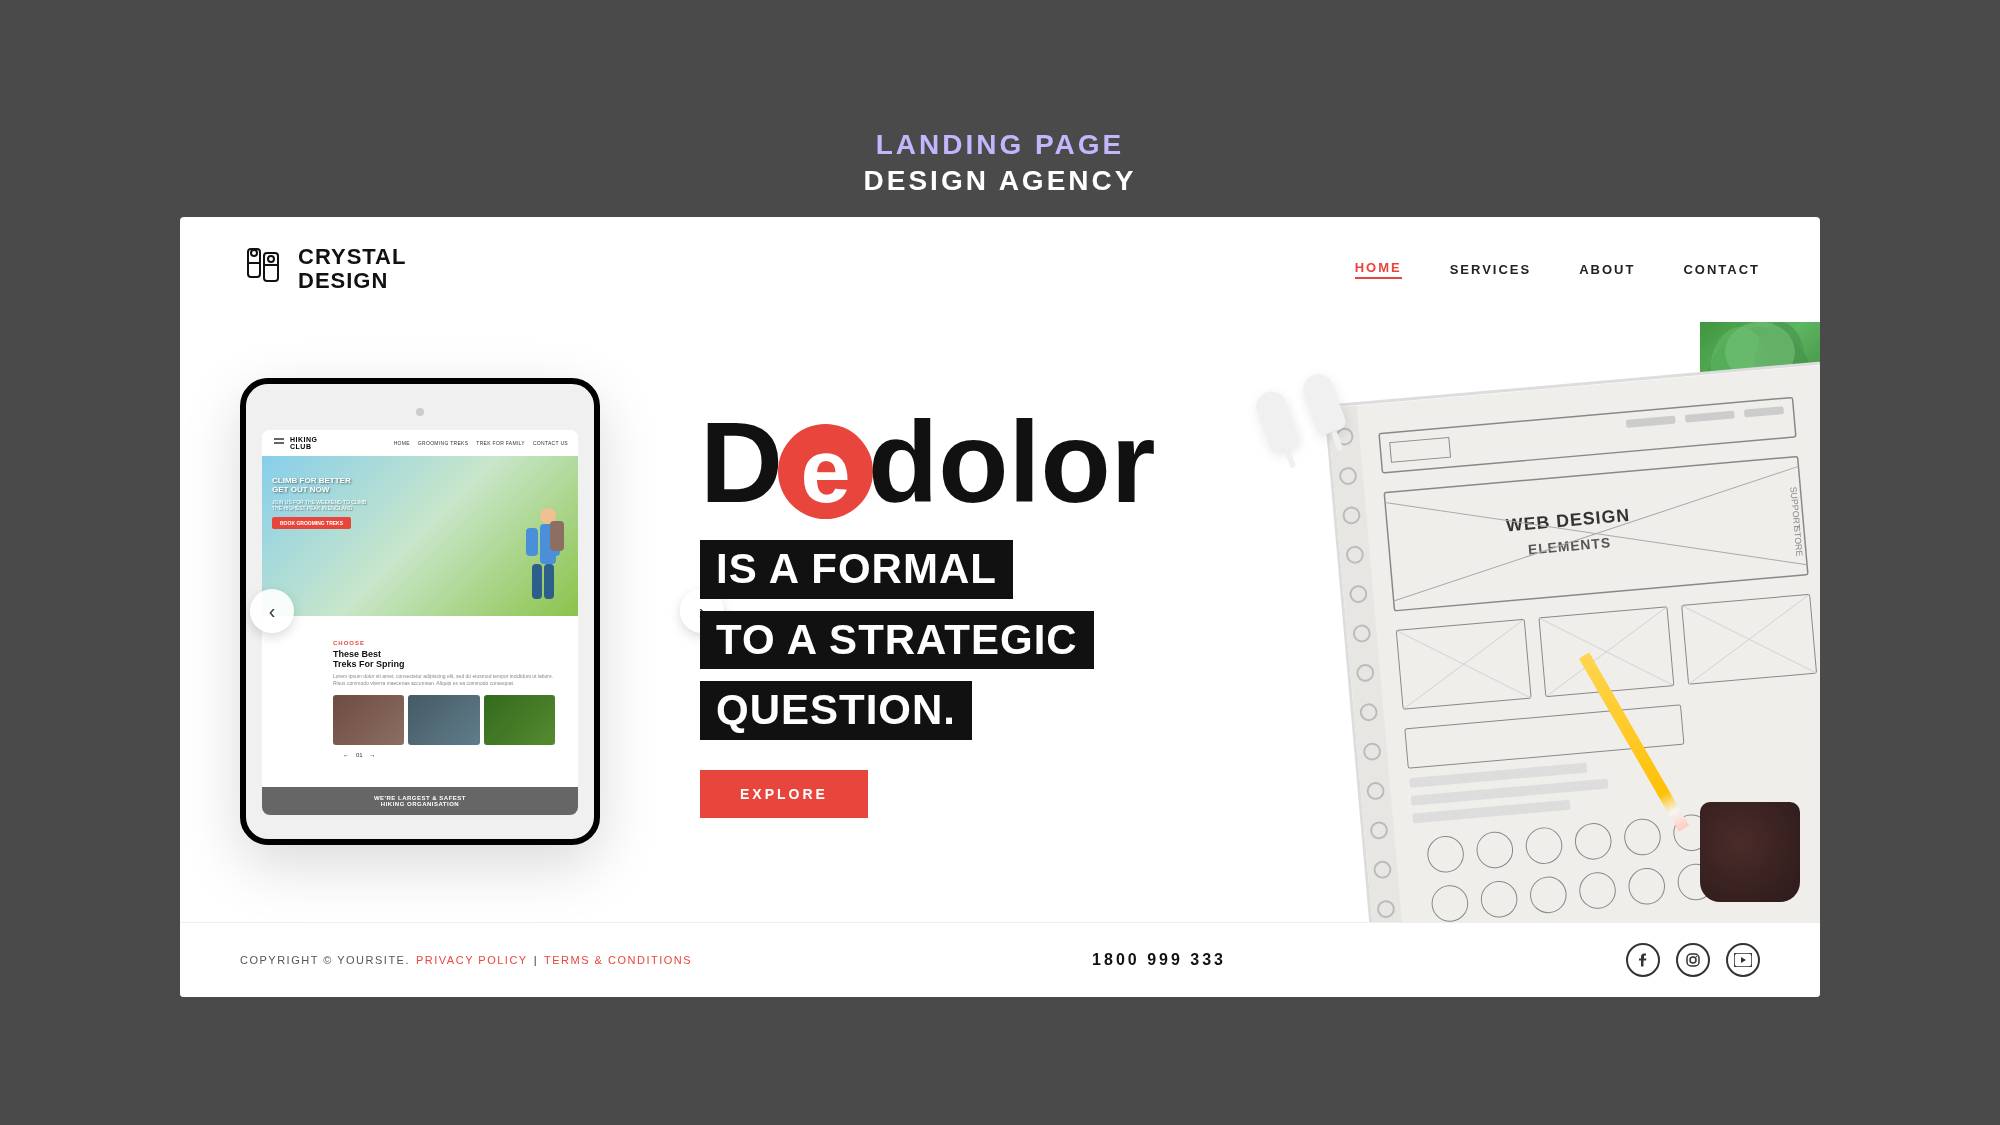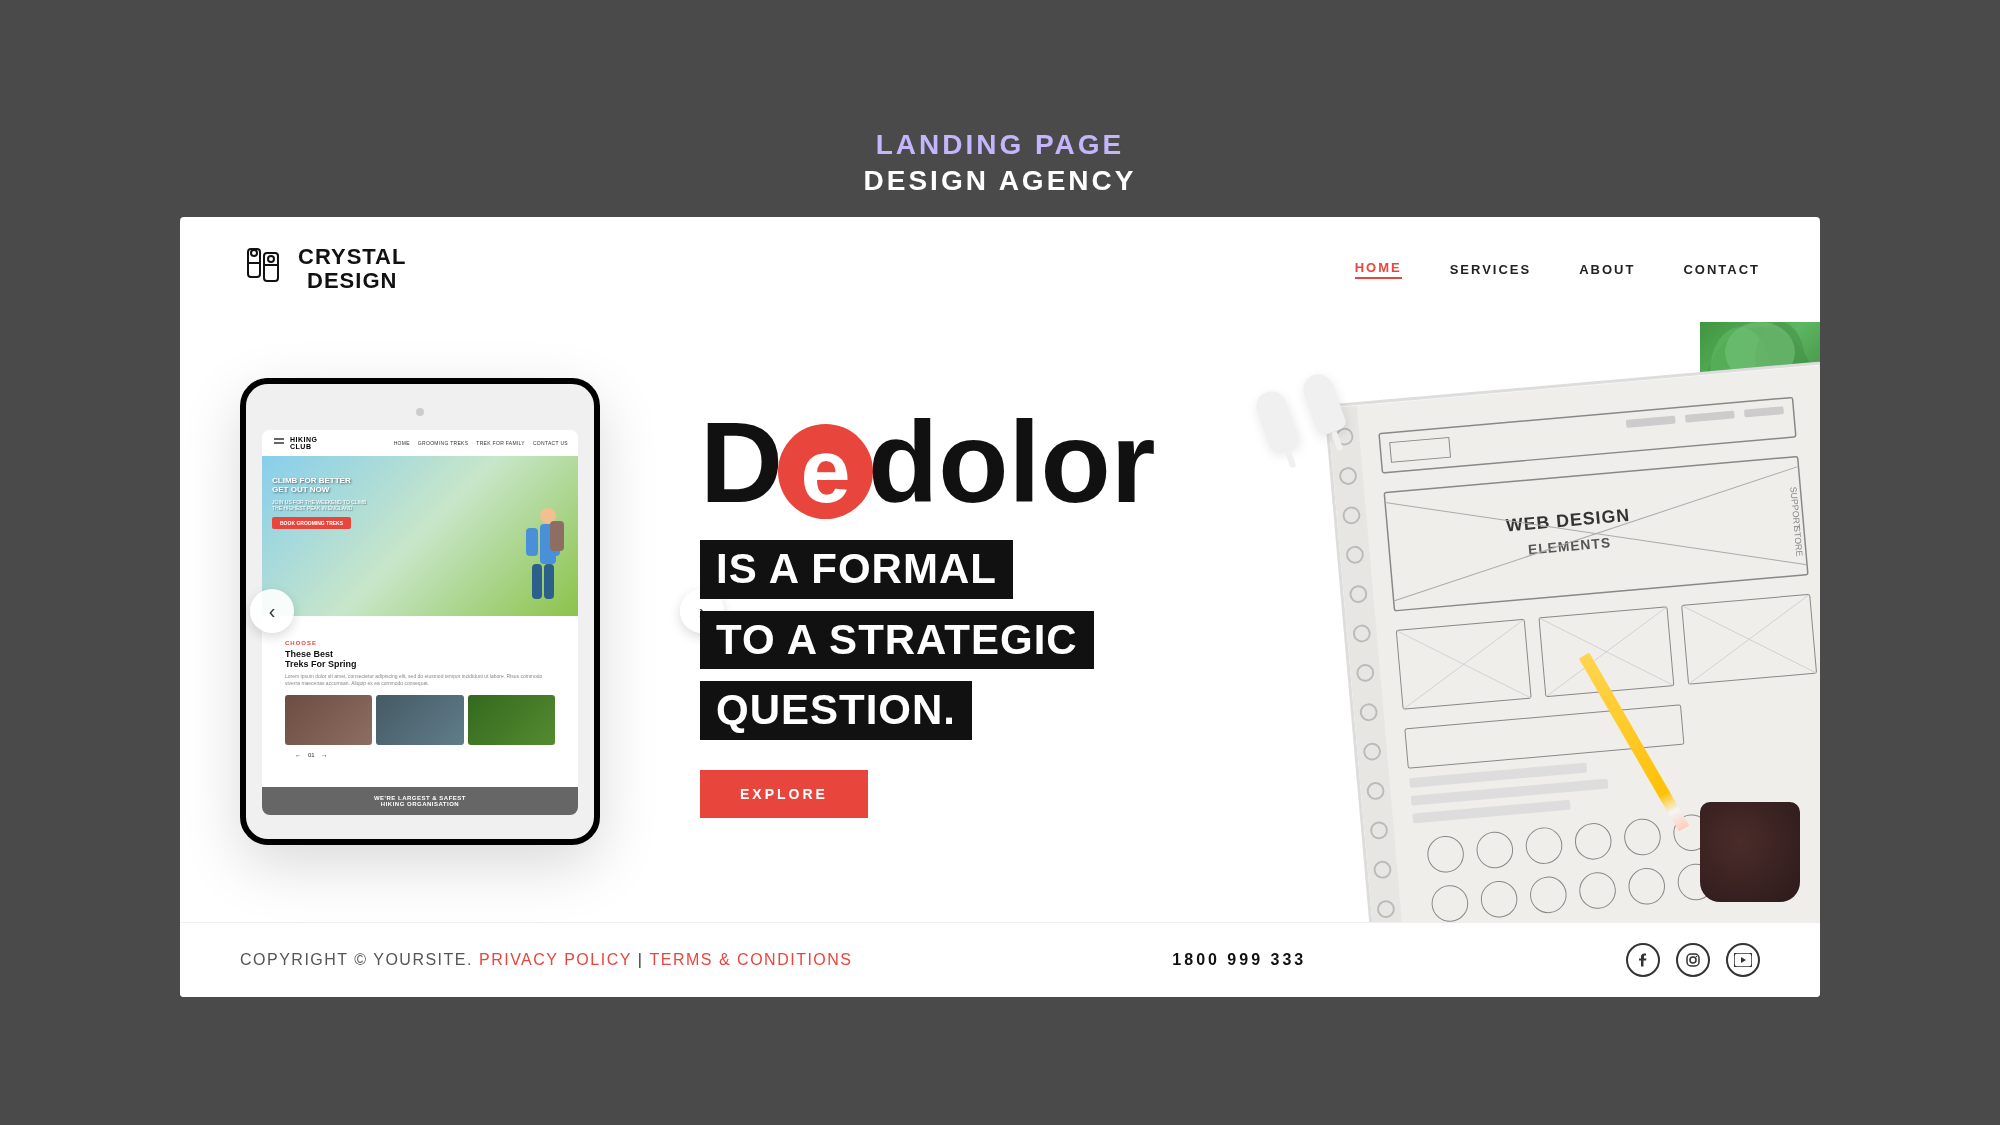--- a/index.html
+++ b/index.html
@@ -73,21 +73,20 @@
       line-height: 1;
     }
 
     .logo-text {
       font-size: 22px;
       font-weight: 900;
       color: #111;
       line-height: 1.1;
       letter-spacing: 1px;
       text-transform: uppercase;
-      text-align: center;
     }
 
     .nav-links {
       display: flex;
       gap: 48px;
       align-items: center;
     }
 
     .nav-link {
       font-size: 13px;
@@ -221,20 +220,21 @@
       color: #fff;
       font-size: 5px;
       padding: 3px 8px;
       border-radius: 2px;
       margin-top: 5px;
       font-weight: bold;
     }
 
     .tablet-section {
       padding: 23px;
+      margin-left: 48px;
     }
 
     .tablet-section h4 {
       font-size: 7px;
       font-weight: 700;
       color: #111;
       margin-bottom: 4px;
     }
 
     .tablet-section p {
@@ -356,21 +356,21 @@
       justify-content: space-between;
       padding: 20px 60px;
       border-top: 1px solid #eee;
       background: #fff;
     }
 
     .footer-left {
       display: flex;
       align-items: center;
       gap: 6px;
-      font-size: 16px;
+      font-size: 11px;
       letter-spacing: 1.5px;
       color: #555;
       text-transform: uppercase;
     }
 
     .footer-left span.red-link {
       color: #e8453c;
       cursor: pointer;
     }
 

